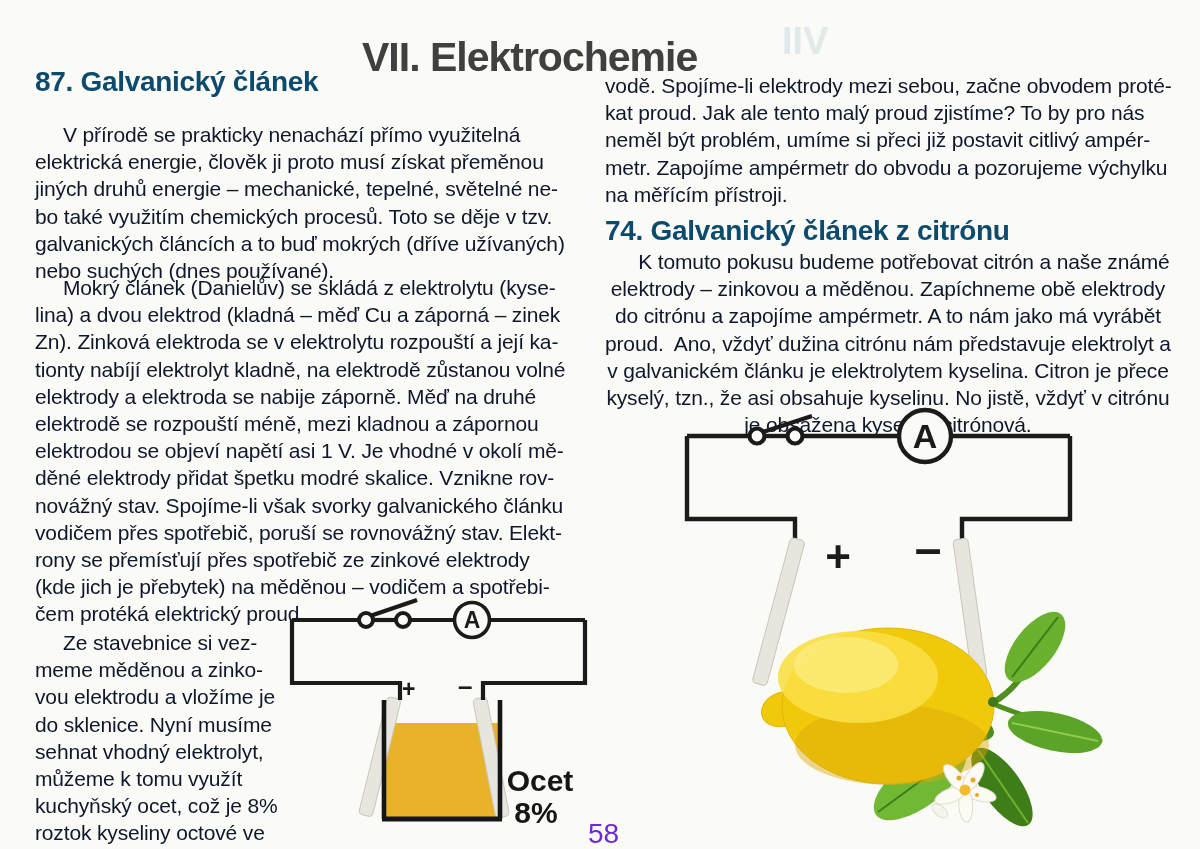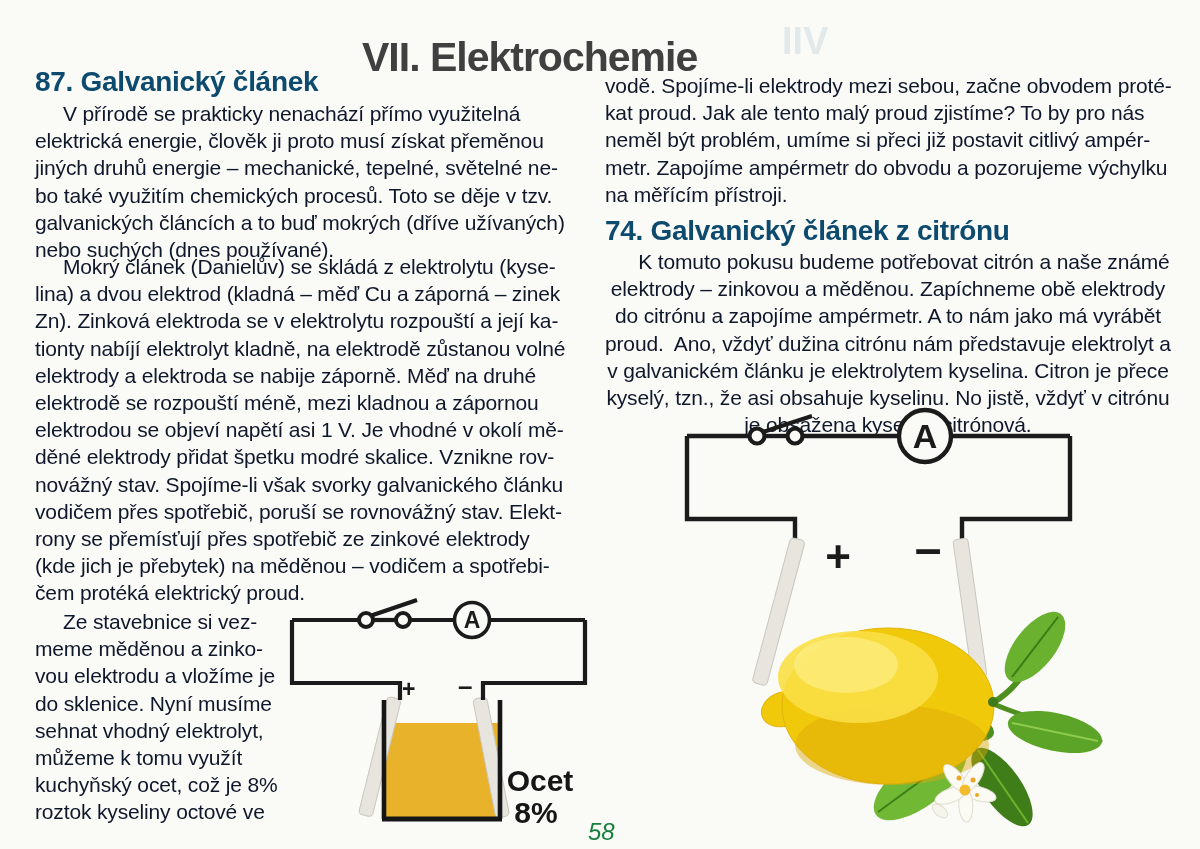--- a/index.html
+++ b/index.html
@@ -18,24 +18,24 @@
     transform:scaleX(-1);
   }
   .h-red{
     position:absolute;font-size:28px;font-weight:bold;color:#0c4a6e;
     letter-spacing:-0.3px;white-space:pre;
   }
   .body-text{
     position:absolute;font-size:21px;line-height:27.2px;
     letter-spacing:-0.15px;white-space:pre;color:#0f172a;
   }
-  .ind{text-indent:28px;}
+  .ind{text-indent:28px;margin-top:21px;}
   .ind2{text-indent:32px;text-align:center;}
   .page-num{
-    position:absolute;left:588px;top:818px;font-size:24px;color:#15803d;font-style:italic;
+    position:absolute;left:588px;top:818px;font-size:28px;color:#6d28d9;
   }
   svg.diag{position:absolute;}
 </style>
 </head>
 <body>
 
 <div class="page">
 
   <div class="page-title">VII. Elektrochemie</div>
   <div class="ghost-title">VII</div>

